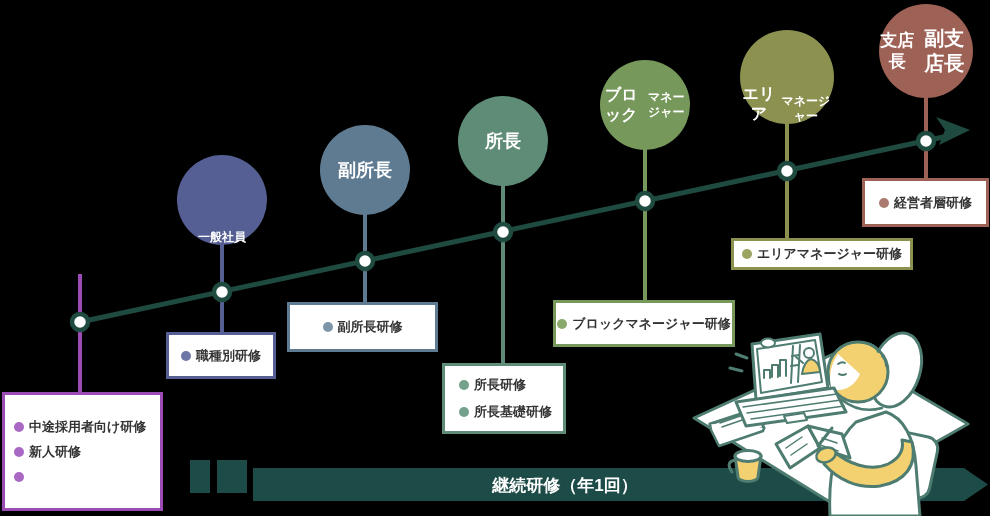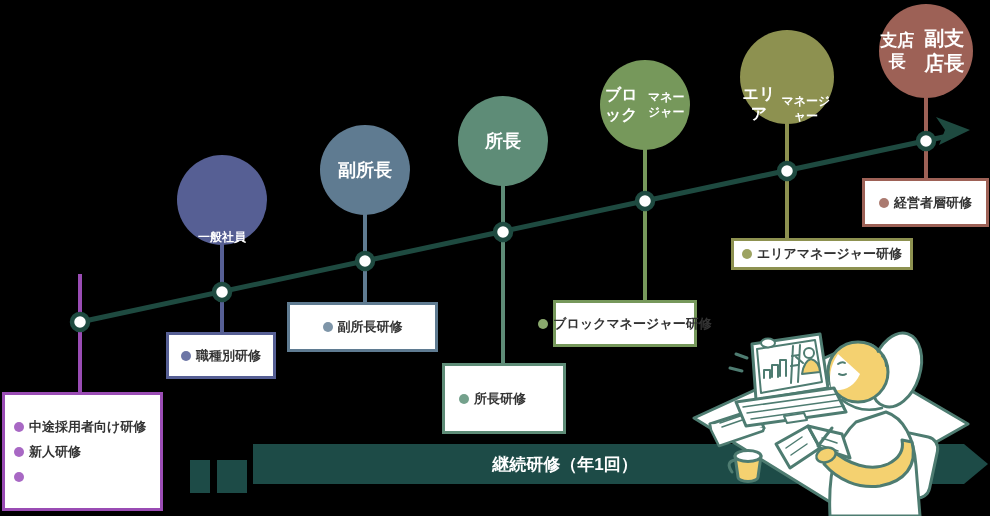--- a/index.html
+++ b/index.html
@@ -33,30 +33,30 @@
   }
   .tbox .row{display:flex;align-items:center;gap:5px;padding:0 6px;}
   .tbox .dot{width:10px;height:10px;border-radius:50%;flex:0 0 auto;}
   .tbox .txt{font-size:13px;font-weight:700;color:#333;white-space:nowrap;}
   .b1{left:2px;top:392px;width:161px;height:119px;}
   .b1 .row{height:25px;padding-left:9px;}
   .b2{left:166px;top:332px;width:110px;height:47px;align-items:center;}
   .b3{left:287px;top:302px;width:151px;height:50px;align-items:center;}
   .b4{left:442px;top:363px;width:124px;height:71px;}
   .b4 .row{height:27px;padding-left:14px;font-family:Liberation Mono, monospace;}
-  .b5{left:553px;top:300px;width:144px;height:47px;align-items:center;}
+  .b5{left:553px;top:300px;width:182px;height:47px;align-items:center;}
   .b6{left:695px;top:238px;width:182px;height:32px;align-items:center;margin-left:36px;}
   .b7{left:862px;top:178px;width:127px;height:49px;align-items:center;}
 
   
   .dash{position:absolute;top:460px;height:33px;}
   .d1{left:190px;width:20px;}
   .d2{left:217px;width:30px;}
   .cbar{
-    position:absolute;left:253px;top:444px;width:735px;height:40px;
+    position:absolute;left:253px;top:468px;width:735px;height:33px;
     clip-path:polygon(0 0,calc(100% - 24px) 0,100% 50%,calc(100% - 24px) 100%,0 100%);
   }
   .cbar-label{
     position:absolute;left:312px;top:50%;transform:translate(-50%,-50%);
     color:#fff;font-weight:700;font-size:17px;white-space:nowrap;
   }
 
   .illus{position:absolute;left:690px;top:326px;}
 </style>
 </head>
@@ -133,20 +133,24 @@
     <div class="row">
       <span class="dot" style="background-color: rgb(126, 149, 168);"></span>
       <span class="txt">副所長研修</span>
     </div>
   </div>
 
   <div class="tbox b4" style="border-color: rgb(94, 140, 119);">
     <div class="row">
       <span class="dot" style="background-color: rgb(116, 161, 140);"></span>
       <span class="txt">所長研修</span>
+    </div>
+    <div class="row">
+      <span class="dot" style="background-color: rgb(116, 161, 140);"></span>
+      <span class="txt">所長基礎研修</span>
     </div>
   </div>
 
   <div class="tbox b5" style="border-color: rgb(118, 152, 91);">
     <div class="row">
       <span class="dot" style="background-color: rgb(138, 169, 109);"></span>
       <span class="txt">ブロックマネージャー研修</span>
     </div>
   </div>
 

